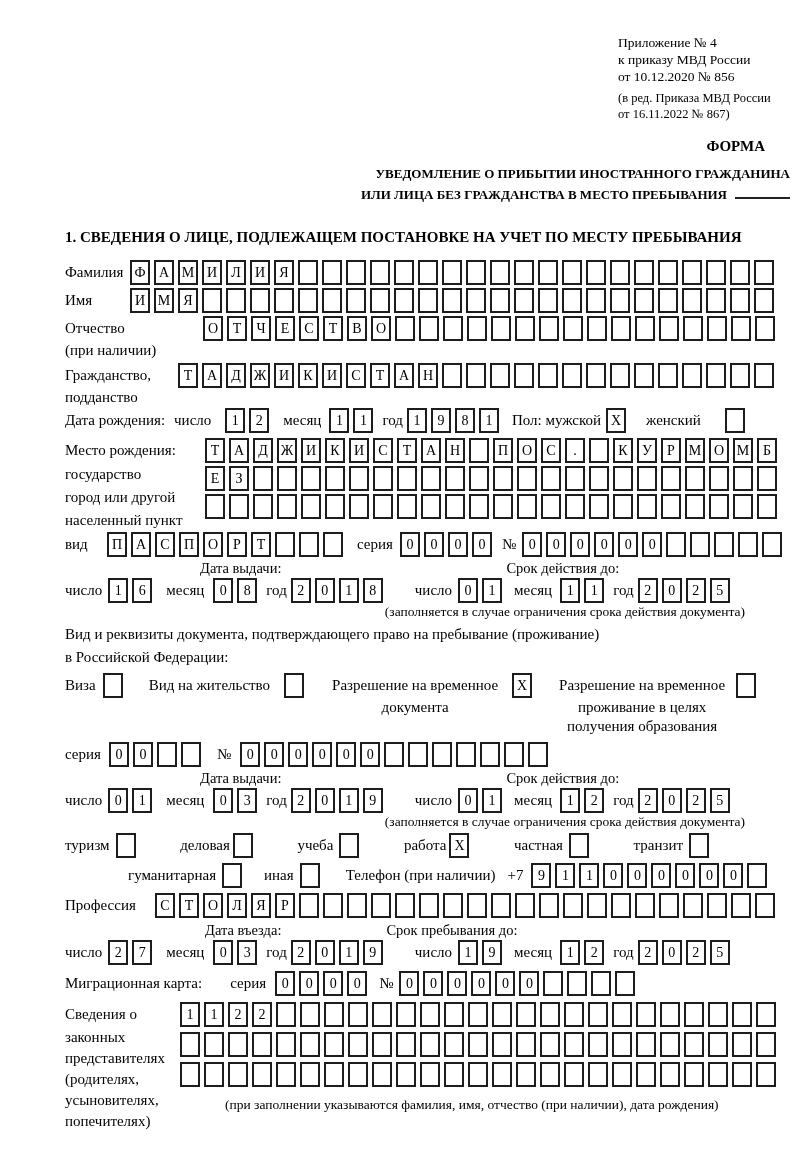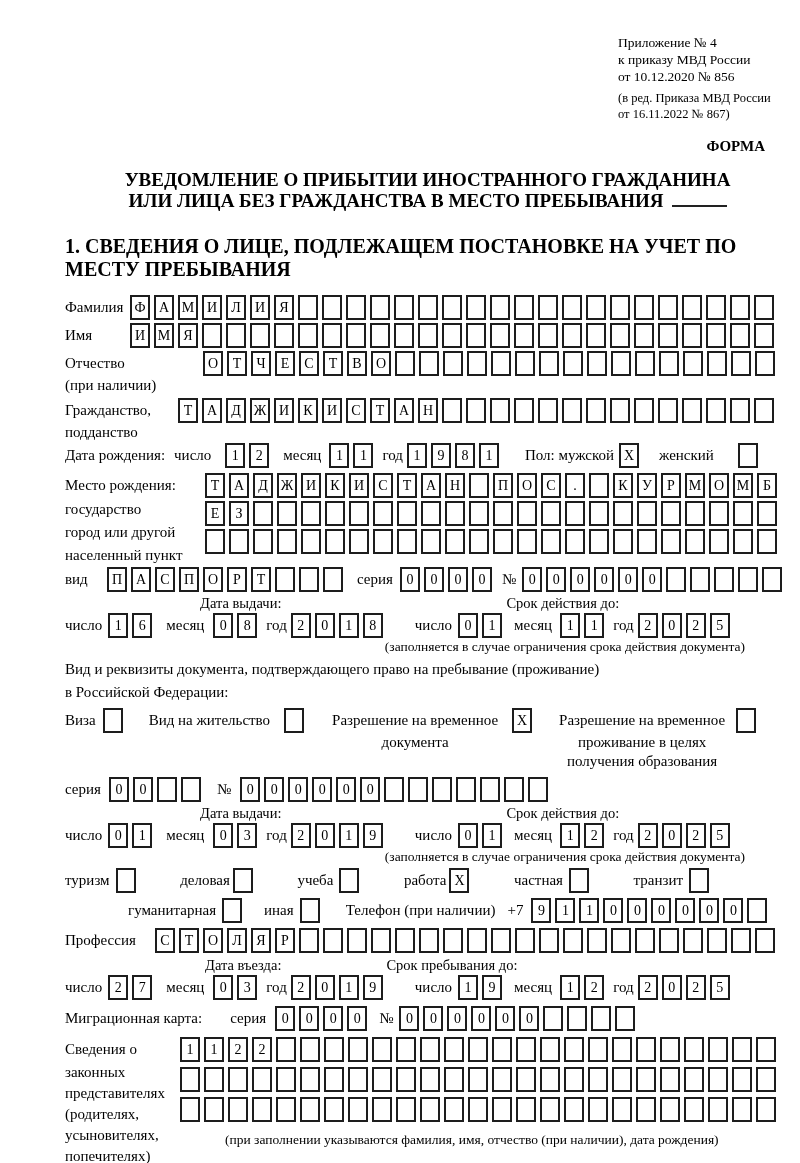--- a/index.html
+++ b/index.html
@@ -5,23 +5,23 @@
   html,body{margin:0;padding:0;}
   body{
     width:800px;height:1163px;overflow:hidden;background:#ffffff;color:#000;
     font-family:"Liberation Serif","DejaVu Serif",serif;
   }
   .page{box-sizing:border-box;width:800px;height:1163px;padding:34px 10px 0 65px;position:relative;font-family:Liberation Serif, serif;}
   
   .hdr{margin-left:553px;width:235px;font-size:13.5px;line-height:17px;}
   .hdr .rev{margin-top:5px;font-size:12.5px;line-height:16px;}
   .forma{text-align:right;padding-right:25px;font-weight:bold;font-size:15px;margin-top:16px;}
-  .title{text-align:center;font-weight:bold;font-size:19px;line-height:21px;margin-top:14px;}
+  .title{text-align:right;font-weight:bold;font-size:13px;line-height:21px;margin-top:8px;}
   .underline{display:inline-block;width:55px;height:13px;border-bottom:2px solid #222;margin-left:8px;}
-  .sec{font-weight:bold;font-size:20px;margin-top:24px;margin-bottom:14px;}
+  .sec{font-weight:bold;font-size:15px;margin-top:24px;margin-bottom:14px;}
   
   .frow{display:flex;align-items:center;margin-bottom:3px;white-space:nowrap;}
   .frow.top{align-items:flex-start;}
   .lbl{font-size:15px;flex:0 0 auto;}
   .boxes{display:flex;flex:0 0 auto;}
   .cell{
     flex:0 0 auto;box-sizing:border-box;width:20px;height:25px;margin-right:4px;
     border:2px solid #1d1d1d;display:flex;align-items:center;justify-content:center;
     font-size:14px;line-height:1;background:#fff;
   }
@@ -202,21 +202,21 @@
         <span class="cell">1</span>
         <span class="cell">1</span>
       </span>
     <span class="lbl" style="margin-left:5px">год</span>
     <span class="boxes" style="margin-left:4px">
         <span class="cell">1</span>
         <span class="cell">9</span>
         <span class="cell">8</span>
         <span class="cell">1</span>
       </span>
-    <span class="lbl" style="margin-left:22px">Пол: мужской</span>
+    <span class="lbl" style="margin-left:9px">Пол: мужской</span>
     <span class="boxes" style="margin-left:5px">
         <span class="cell">X</span>
       </span>
     <span class="lbl" style="margin-left:16px">женский</span>
     <span class="boxes" style="margin-left:24px">
         <span class="cell"></span>
       </span>
   </div>
 
   <div class="frow top" style="margin-bottom:0;">

